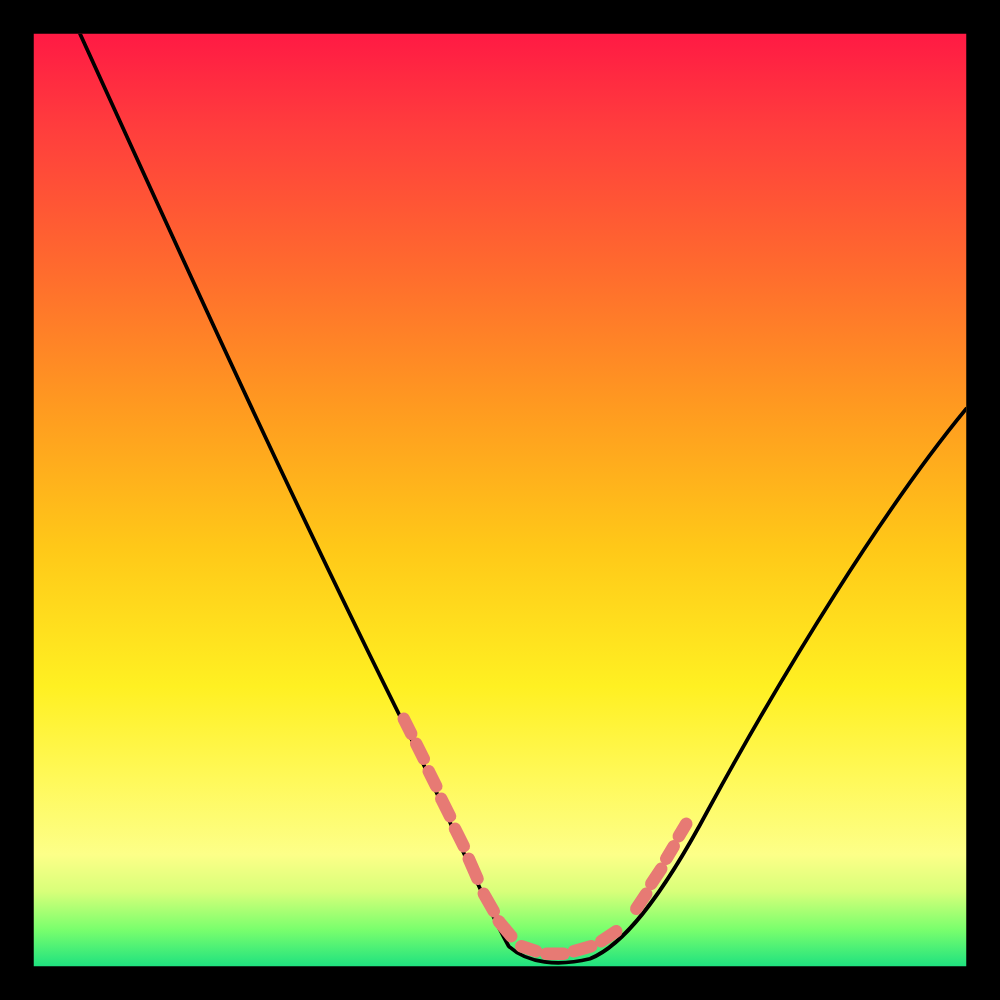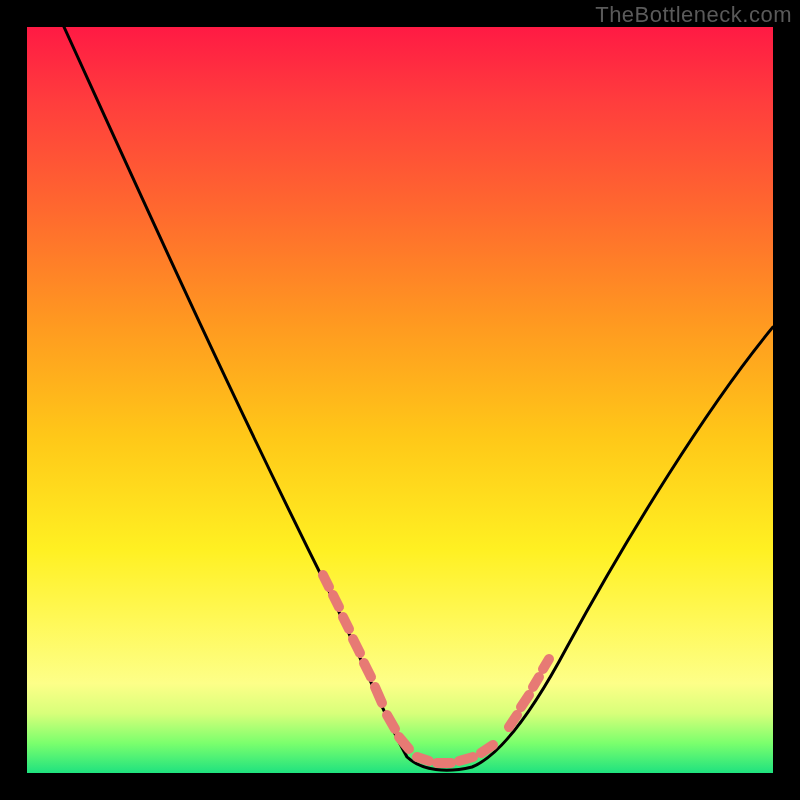--- a/index.html
+++ b/index.html
@@ -85,14 +85,13 @@
         <line x1="432" y1="734" x2="446" y2="730"></line>
         <line x1="454" y1="726" x2="466" y2="718"></line>
 
         <line x1="482" y1="700" x2="490" y2="688"></line>
         <line x1="494" y1="680" x2="502" y2="668"></line>
         <line x1="506" y1="660" x2="512" y2="650"></line>
         <line x1="516" y1="642" x2="522" y2="632"></line>
       </g>
     </svg>
   </div>
-  <div class="watermark">TheBottleneck.com</div>
 </div>
 
 </body></html>

